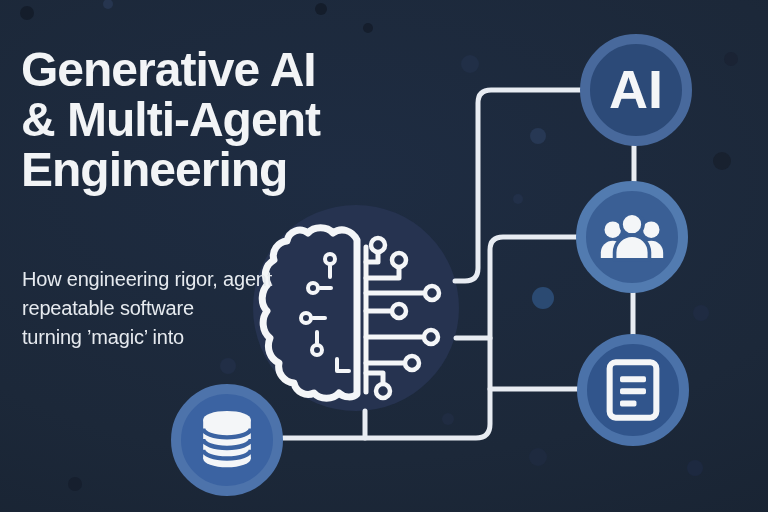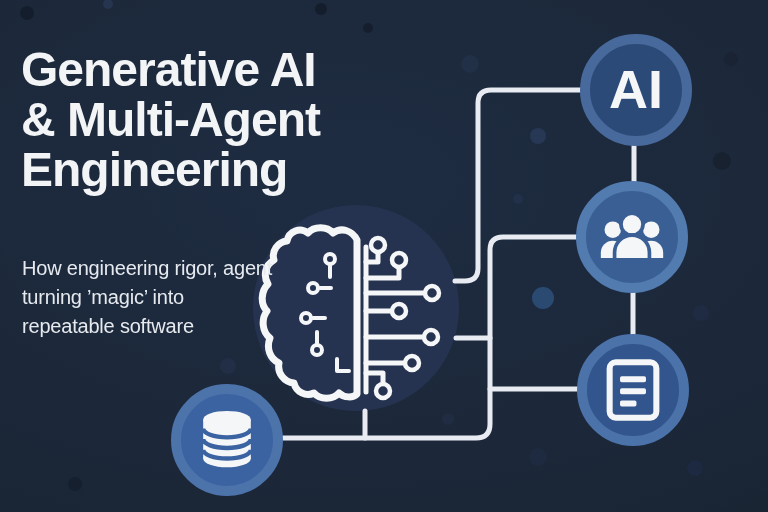--- a/index.html
+++ b/index.html
@@ -17,21 +17,21 @@
     font-family:Liberation Sans, sans-serif;
   }
   svg.decor{position:absolute; inset:0; display:block;}
   .title{
     position:absolute; left:21px; top:45px; margin:0;
     font-size:48px; line-height:50px; font-weight:700; letter-spacing:-1px;
     color:var(--title);
   }
   .title span{display:block;}
   .subtitle{
-    position:absolute; left:22px; top:254px; margin:0;
+    position:absolute; left:22px; top:265px; margin:0;
     font-size:20px; line-height:29px; font-weight:400; letter-spacing:-0.2px;
     color:var(--subtitle);
   }
   .subtitle span{display:block;}
   .node{
     position:absolute; width:112px; height:112px; box-sizing:border-box;
     border-radius:50%; display:flex; align-items:center; justify-content:center;
   }
   .node-ai  {left:580px; top:34px;  border:10px solid var(--ring-ai);   background:var(--fill-ai);}
   .node-team{left:576px; top:181px; border:10px solid var(--ring-team); background:var(--fill-team);}
@@ -123,22 +123,22 @@
   </svg>
 
   <h1 class="title">
     <span>Generative AI</span>
     <span>&amp; Multi-Agent</span>
     <span>Engineering</span>
   </h1>
 
   <p class="subtitle">
     <span>How engineering rigor, agent</span>
+    <span>repeatable software</span>
     <span>turning ’magic’ into</span>
-    <span>repeatable software</span>
   </p>
 
   <div class="node node-ai">
     <span class="ai-label">AI</span>
   </div>
 
   <div class="node node-team">
     <svg width="66" height="54" viewBox="0 0 72 58" fill="var(--icon)">
       <circle cx="15" cy="21" r="9"></circle>
       <circle cx="57" cy="21" r="9"></circle>

